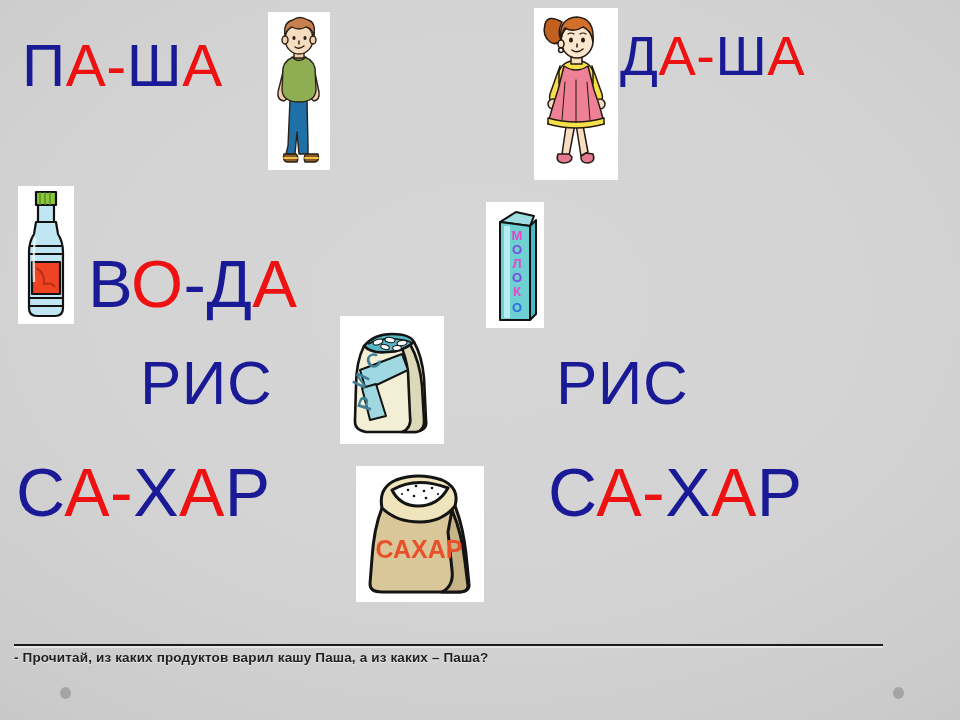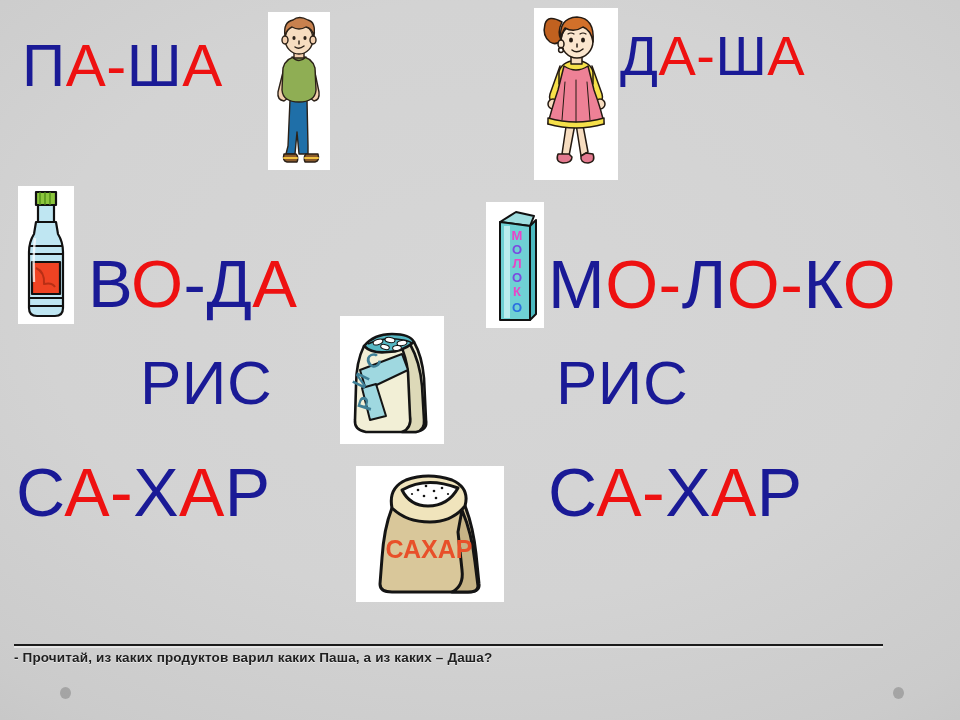--- a/index.html
+++ b/index.html
@@ -205,21 +205,20 @@
         <text x="31" y="38" fill="#e845c8">М</text>
         <text x="31" y="52" fill="#7b4ae0">О</text>
         <text x="31" y="66" fill="#e845c8">Л</text>
         <text x="31" y="80" fill="#7b4ae0">О</text>
         <text x="31" y="94" fill="#e845c8">К</text>
         <text x="31" y="110" fill="#2b6fe0">О</text>
       </g>
     </svg>
   </div>
 
-  <div class="word" id="w-moloko" style="left:548px; top:250px; font-size:68px;"><span class="c">М</span><span class="v">О</span><span class="v">-</span><span class="c">Л</span><span class="v">О</span><span class="v">-</span><span class="c">К</span><span class="v">О</span></div>
 
   <div class="word" id="w-ris-left" style="left:140px; top:352px; font-size:62px;"><span class="c">Р</span><span class="c">И</span><span class="c">С</span></div>
 
   <div class="art" id="art-rice" style="left:340px; top:316px; width:104px; height:128px;">
     <svg viewBox="0 0 104 128" xmlns="http://www.w3.org/2000/svg">
       <rect x="0" y="0" width="104" height="128" fill="#ffffff"></rect>
       <g stroke="#141414" stroke-width="2.6" stroke-linejoin="round">
 
         <path d="M24 30 Q16 46 16 70 L15 104 Q14 114 26 116 L76 116 Q88 114 86 104 L84 62 Q82 40 74 26 Z" fill="#f2efd6"></path>
 
@@ -245,21 +244,21 @@
         <text transform="translate(24,74) rotate(-64)">И</text>
         <text transform="translate(30,54) rotate(-26)">С</text>
       </g>
     </svg>
   </div>
 
   <div class="word" id="w-ris-right" style="left:556px; top:352px; font-size:62px;"><span class="c">Р</span><span class="c">И</span><span class="c">С</span></div>
 
   <div class="word" id="w-sahar-left" style="left:16px; top:458px; font-size:68px;"><span class="c">С</span><span class="v">А</span><span class="v">-</span><span class="c">Х</span><span class="v">А</span><span class="c">Р</span></div>
 
-  <div class="art" id="art-sugar" style="left:356px; top:466px; width:148px; height:136px;">
+  <div class="art" id="art-sugar" style="left:356px; top:466px; width:128px; height:136px;">
     <svg viewBox="0 0 128 136" xmlns="http://www.w3.org/2000/svg">
       <rect x="0" y="0" width="128" height="136" fill="#ffffff"></rect>
       <g stroke="#141414" stroke-width="3" stroke-linejoin="round">
 
         <path d="M26 42 Q18 62 16 92 L14 118 Q14 126 26 126 L102 126 Q114 126 113 118 L110 88 Q107 60 99 40 Z" fill="#d9c79a"></path>
 
         <path d="M26 42 Q22 22 40 14 Q62 6 86 14 Q104 22 99 40 Q86 56 64 56 Q40 56 26 42 Z" fill="#f0e4bc"></path>
 
         <path d="M36 24 Q60 10 92 22 Q82 40 62 40 Q44 40 36 24 Z" fill="#ffffff"></path>
         <g fill="#141414" stroke="none">
@@ -276,19 +275,19 @@
         <path d="M96 44 Q106 68 109 96 L112 120 Q112 126 102 126 L86 126 Q98 120 96 104 L92 66 Z" fill="#c7b486"></path>
       </g>
 
       <text x="63" y="92" text-anchor="middle" font-family="'Liberation Sans', sans-serif" font-size="25" font-weight="700" fill="#e8502a">САХАР</text>
     </svg>
   </div>
 
   <div class="word" id="w-sahar-right" style="left:548px; top:458px; font-size:68px;"><span class="c">С</span><span class="v">А</span><span class="v">-</span><span class="c">Х</span><span class="v">А</span><span class="c">Р</span></div>
 
   <div id="caption-rule"></div>
-  <div id="caption-text">- Прочитай, из каких продуктов варил каких Паша, а из каких – Даша?</div>
+  <div id="caption-text">- Прочитай, из каких продуктов варил кашу Паша, а из каких – Паша?</div>
 
   <div class="deco-dot" id="deco-dot-left"></div>
   <div class="deco-dot" id="deco-dot-right"></div>
 
 <div class="word" id="w-dasha" style="left: 620px; top: 28px; font-size: 56px;"><span class="c">Д</span><span class="v">А</span><span class="v">-</span><span class="c">Ш</span><span class="v">А</span></div>
   </div>
 
 </body></html>

